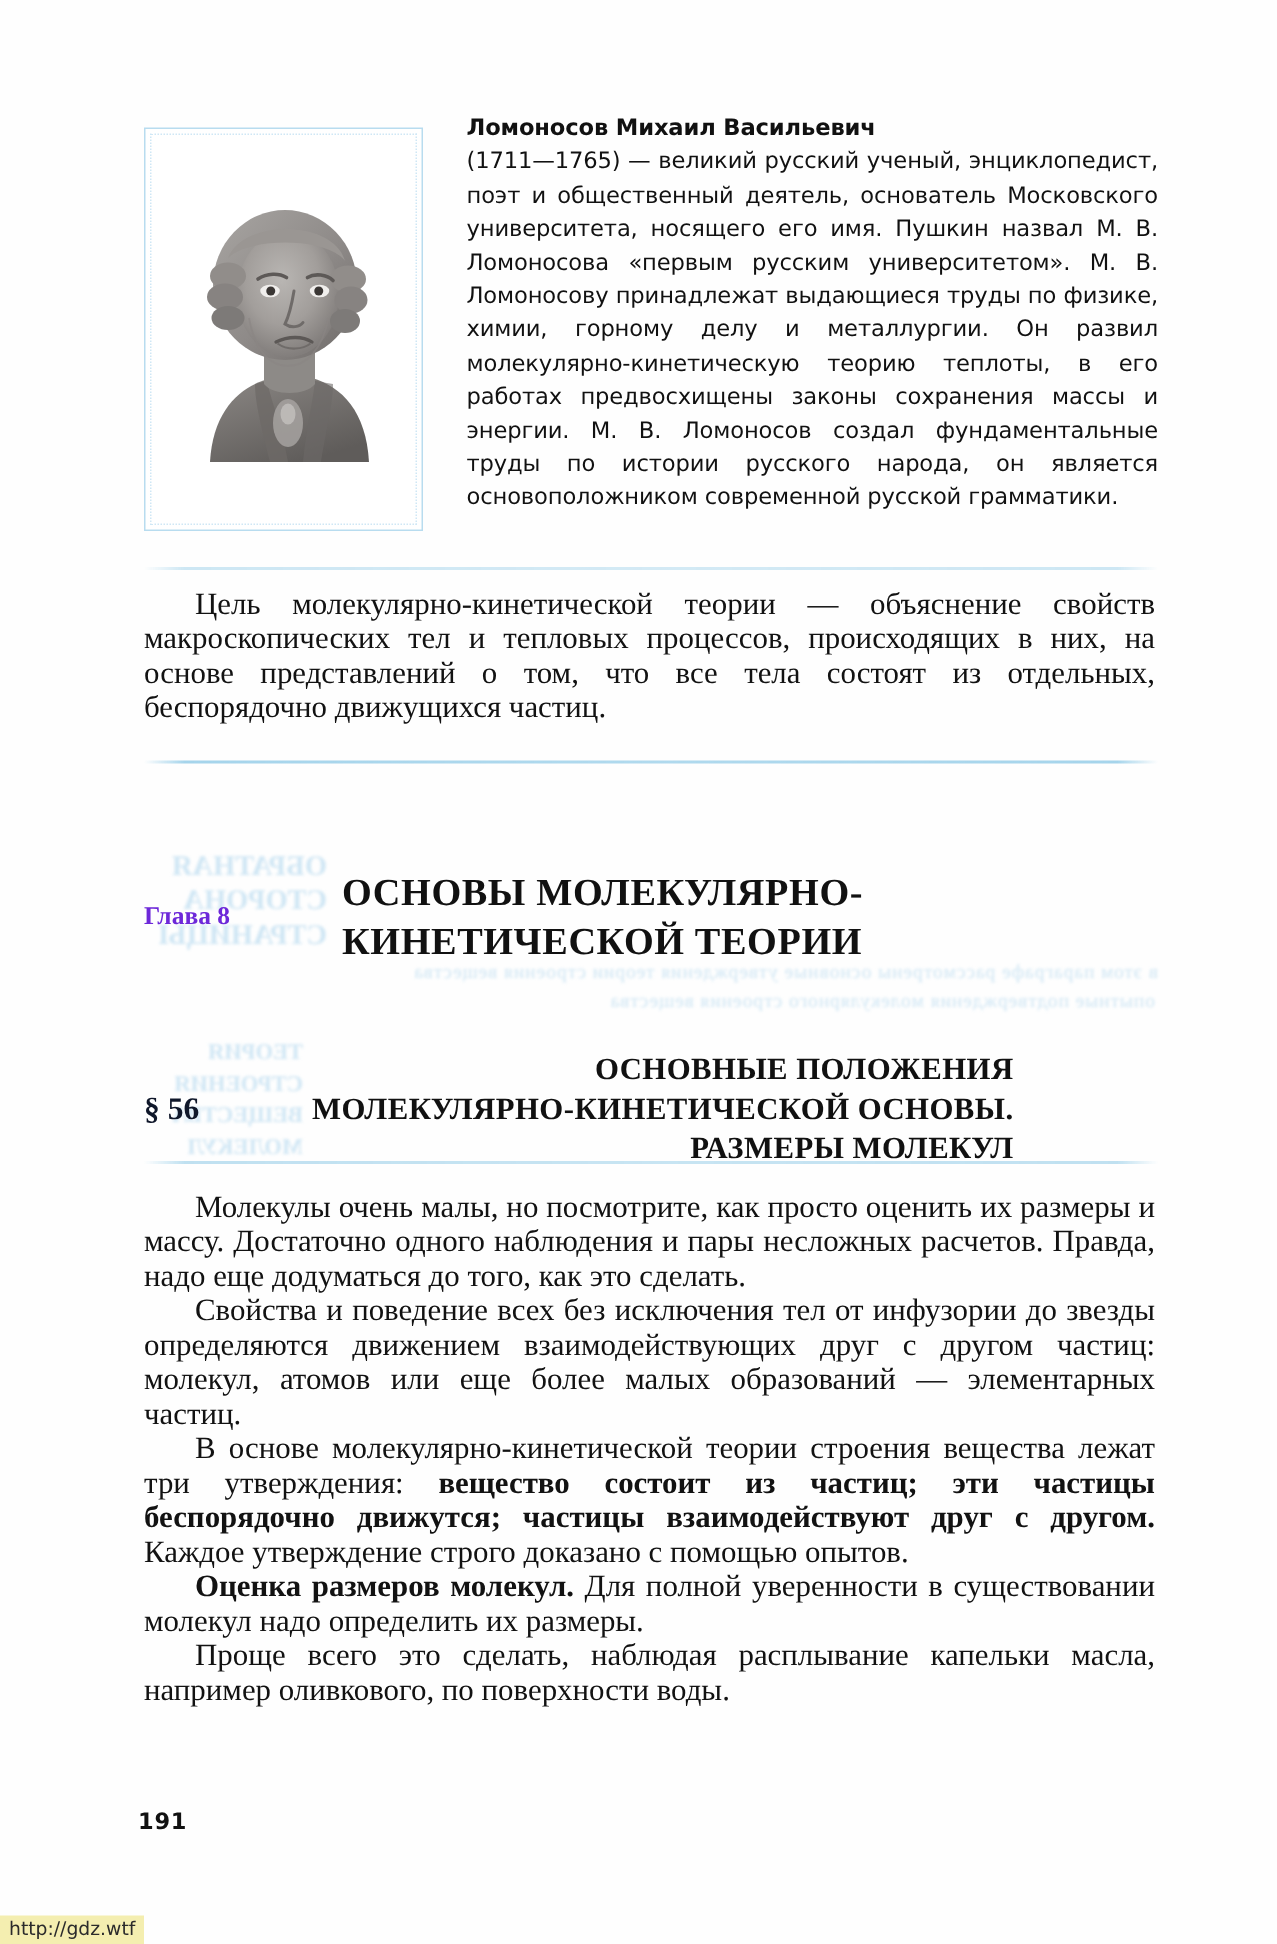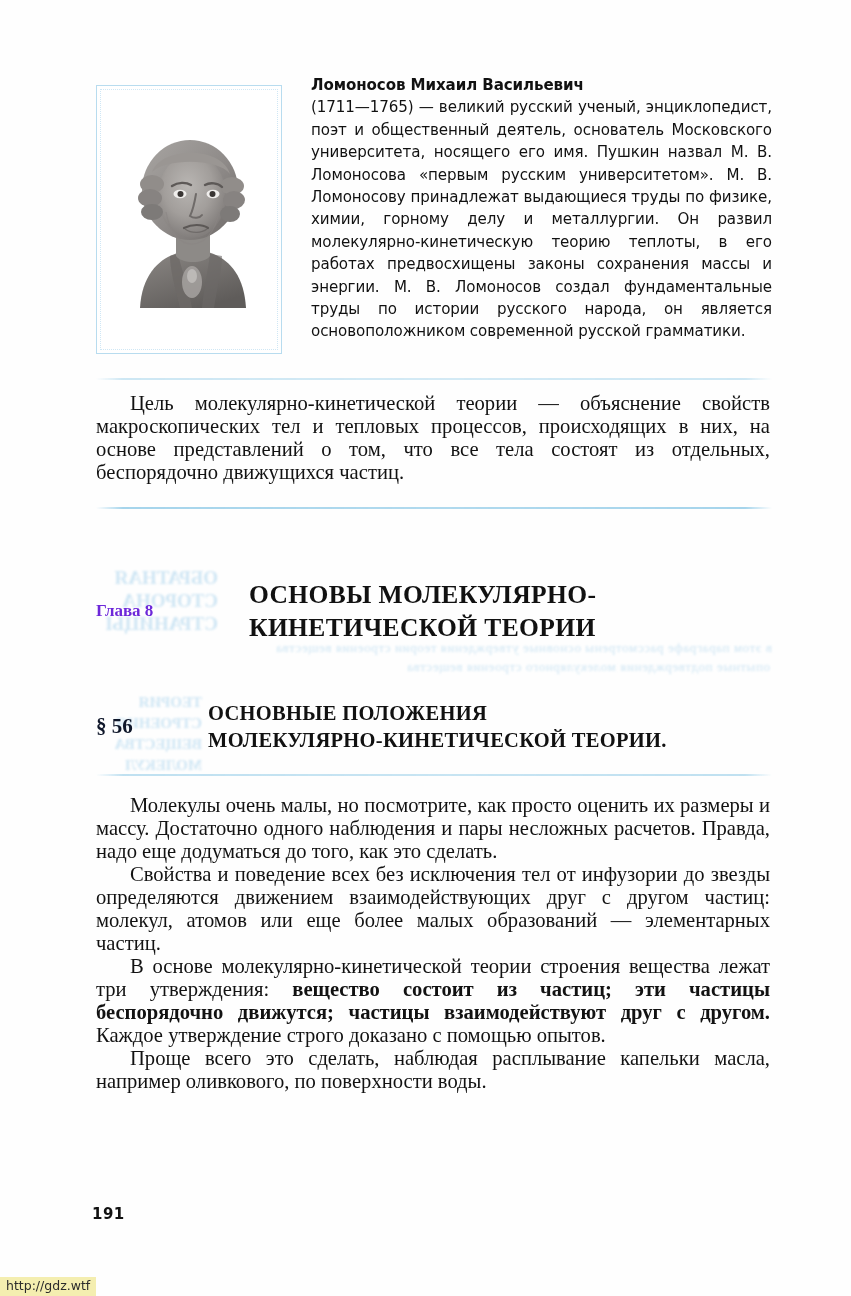--- a/index.html
+++ b/index.html
@@ -135,21 +135,20 @@
     position: relative;
     z-index: 2;
   }
   .chapter-title {
     font-family: "Liberation Serif", serif;
     font-size: 25.5px;
     font-weight: bold;
     line-height: 33px;
     letter-spacing: 0.4px;
     color: #111;
-    margin-left: 21px;
   }
 
   
   .section {
     position: absolute;
     left: 96px;
     top: 700px;
     width: 676px;
     display: flex;
     align-items: center;
@@ -164,20 +163,21 @@
     position: relative;
     z-index: 2;
   }
   .section-title {
     font-family: "Liberation Serif", serif;
     font-size: 20.5px;
     font-weight: bold;
     line-height: 26.5px;
     letter-spacing: 0.3px;
     color: #111;
+    text-align: right;
   }
 
   
   .page-number {
     position: absolute;
     left: 92px;
     top: 1205px;
     font-family: "DejaVu Sans", sans-serif;
     font-size: 15px;
     font-weight: bold;
@@ -305,30 +305,32 @@
     <div>ТЕОРИЯ</div>
       <div>СТРОЕНИЯ</div>
       <div>ВЕЩЕСТВА</div>
       <div>МОЛЕКУЛ</div>
   </div>
 
   <div class="section">
     <div class="section-label">§ 56</div>
     <div class="section-title">
       <div>ОСНОВНЫЕ ПОЛОЖЕНИЯ</div>
-      <div>МОЛЕКУЛЯРНО-КИНЕТИЧЕСКОЙ ТЕОРИИ.</div>
+      <div>МОЛЕКУЛЯРНО-КИНЕТИЧЕСКОЙ ОСНОВЫ.</div>
+      <div>РАЗМЕРЫ МОЛЕКУЛ</div>
     </div>
   </div>
 
   <div class="rule" style="left:96px; top:774px; width:676px; opacity:.7;"></div>
 
   <div class="body-col" style="top:794px;">
     <p>Молекулы очень малы, но посмотрите, как просто оценить их размеры и массу. Достаточно одного наблюдения и пары несложных расчетов. Правда, надо еще додуматься до того, как это сделать.</p>
     <p>Свойства и поведение всех без исключения тел от инфузории до звезды определяются движением взаимодействующих друг с другом частиц: молекул, атомов или еще более малых образований — элементарных частиц.</p>
     <p><span>В основе молекулярно-кинетической теории строения вещества лежат три утверждения: </span><b>вещество состоит из частиц; эти частицы беспорядочно движутся; частицы взаимодействуют друг с другом.</b><span> Каждое утверждение строго доказано с помощью опытов.</span></p>
+    <p><b>Оценка размеров молекул.</b><span> Для полной уверенности в существовании молекул надо определить их размеры.</span></p>
     <p>Проще всего это сделать, наблюдая расплывание капельки масла, например оливкового, по поверхности воды.</p>
   </div>
 
   <div class="page-number">191</div>
 
   <div class="watermark">http://gdz.wtf</div>
 
 </div>
 
 </body></html>

